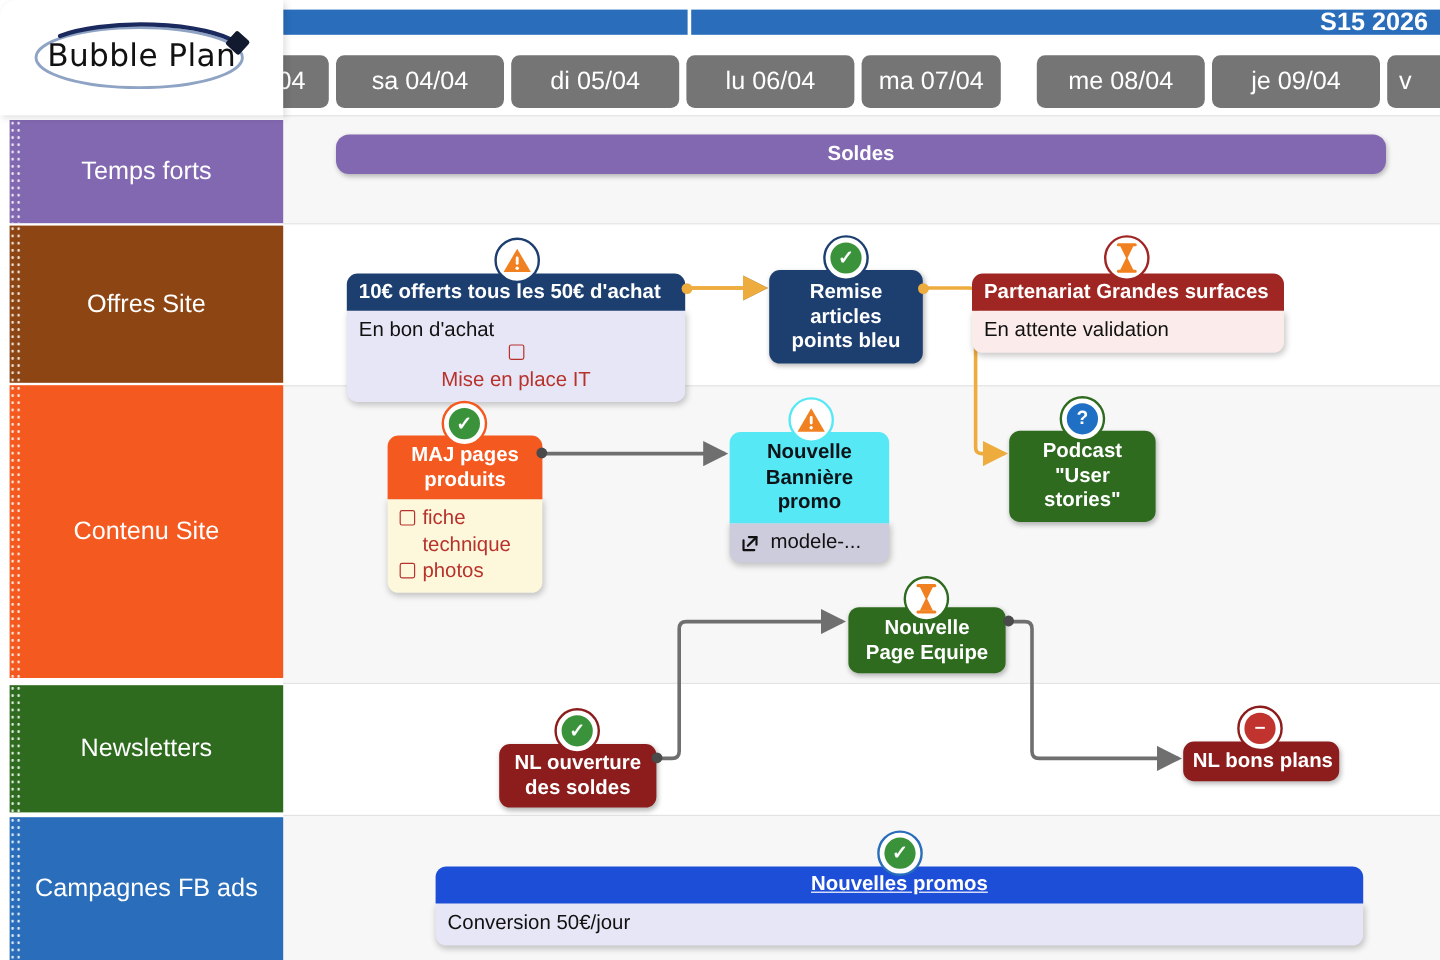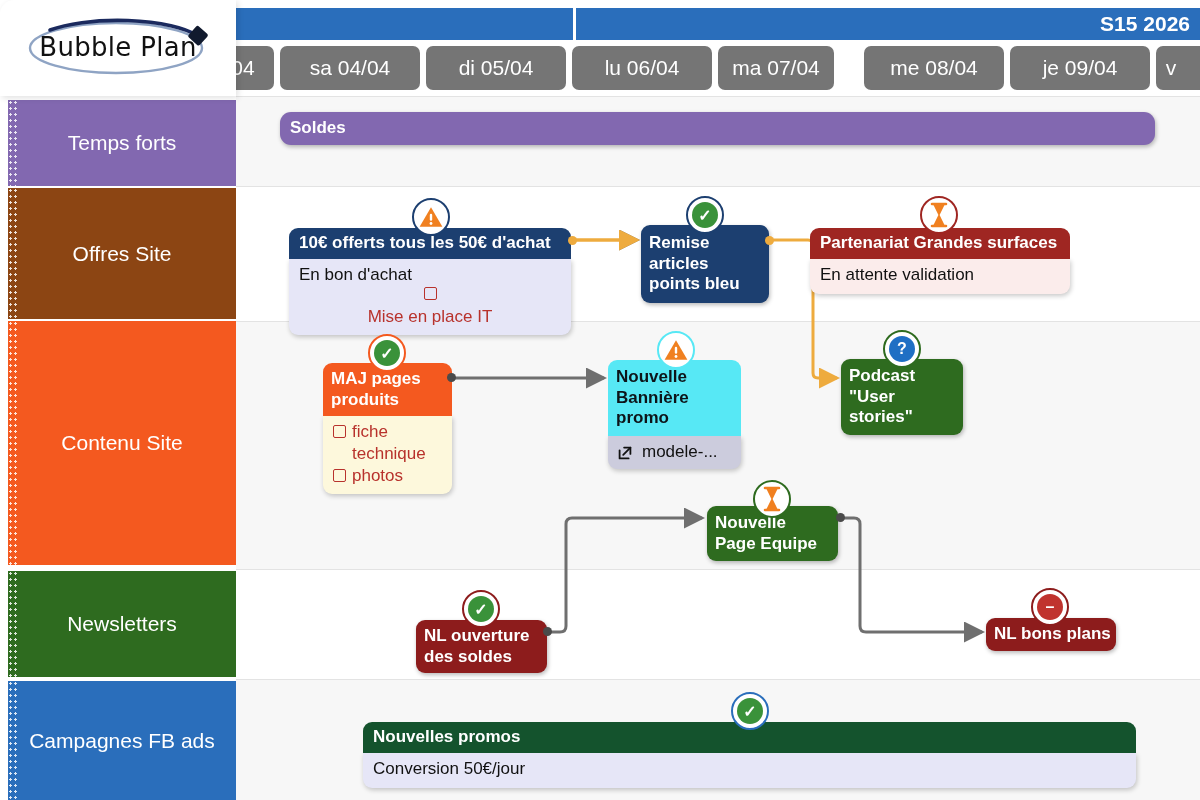--- a/index.html
+++ b/index.html
@@ -33,21 +33,21 @@
     transform: translate(-50%,-52%);
     font-size: 26px; letter-spacing: .3px;
     color: #111; font-family: "DejaVu Sans", sans-serif;
     white-space: nowrap;
   }
 
   
   .tl-header { position: absolute; left: 236px; top: 0; right: 0; height: 96px; z-index: 30; }
   .week-row { position: absolute; left: 0; top: 8px; height: 34px; right: 0; }
   .week-seg {
-    position: absolute; top: 0; height: 32px;
+    position: absolute; top: 0; height: 21px;
     background: #2a6ebb;
     display: flex; align-items: center; justify-content: flex-end;
     padding-right: 10px;
     color: #fff; font-size: 21px; font-weight: 700;
   }
   .days-row { position: absolute; left: 0; top: 46px; height: 44px; right: 0; }
   .day-cell {
     position: absolute; top: 0; height: 44px;
     background: #757575;
     border-radius: 7px;
@@ -79,21 +79,21 @@
 
   
   #wires { position: absolute; left: 0; top: 0; width: 1200px; height: 800px; z-index: 25; pointer-events: none; }
 
   
   .card { position: absolute; z-index: 28; }
   .card-head {
     border-radius: 9px;
     padding: 5px 10px;
     color: #fff; font-size: 17px; font-weight: 700;
-    line-height: 1.22; text-align: left;
+    line-height: 1.22; text-align: center;
     box-shadow: 1px 2px 4px rgba(0,0,0,.28);
     position: relative; z-index: 2;
     white-space: nowrap;
   }
   .card.has-body .card-head {
     border-bottom-left-radius: 0; border-bottom-right-radius: 0;
     box-shadow: none;
   }
   .card-body {
     border-bottom-left-radius: 9px; border-bottom-right-radius: 9px;
@@ -346,21 +346,21 @@
   </div>
 
   <div class="card" style="left:986px;top:618px;width:130px;">
     <div class="card-head" style="background:#8d1c1c;padding:6px 8px;">NL bons plans</div>
   </div>
   <div class="badge" style="left:1031px;top:588px;border-color:#8d1c1c;">
     <div class="pip" style="background:#c0332e;">–</div>
   </div>
 
   <div class="card has-body" style="left:363px;top:722px;width:773px;">
-    <div class="card-head" style="background:#14532d;">Nouvelles promos</div>
+    <div class="card-head" style="background:#1d4ed8;text-decoration:underline;">Nouvelles promos</div>
     <div class="card-body" style="background:#e6e6f7;">
       <div class="card-note">Conversion 50€/jour</div>
     </div>
   </div>
   <div class="badge" style="left:731px;top:692px;border-color:#2a6ebb;">
     <div class="pip" style="background:#3a923a;">✓</div>
   </div>
 
   <div class="tiny-node" style="left:568px;top:236px;background:#eeab3e;"></div>
   <div class="tiny-node" style="left:765px;top:236px;background:#eeab3e;"></div>

